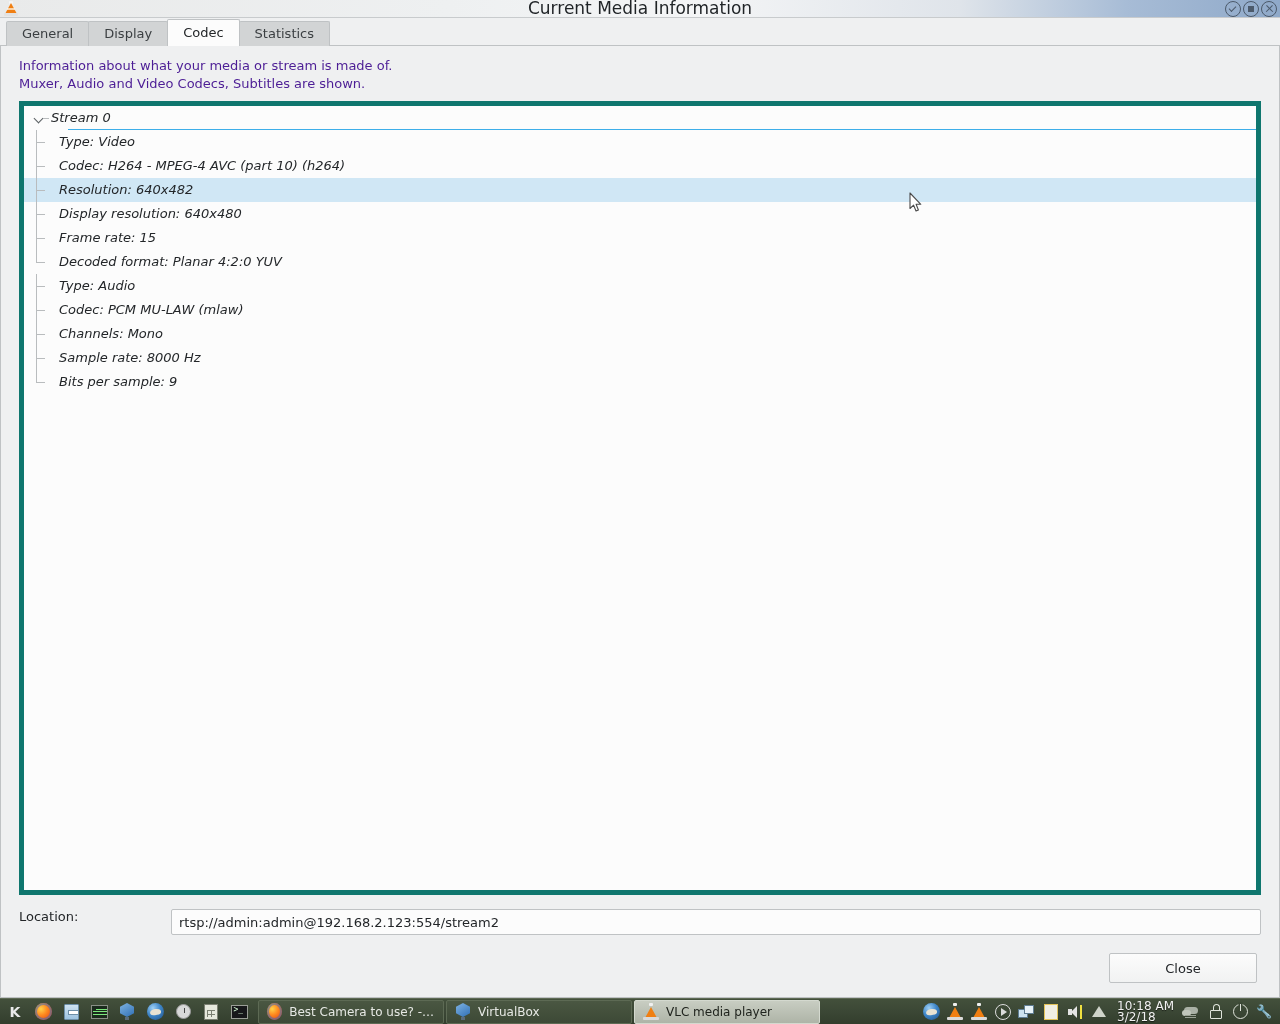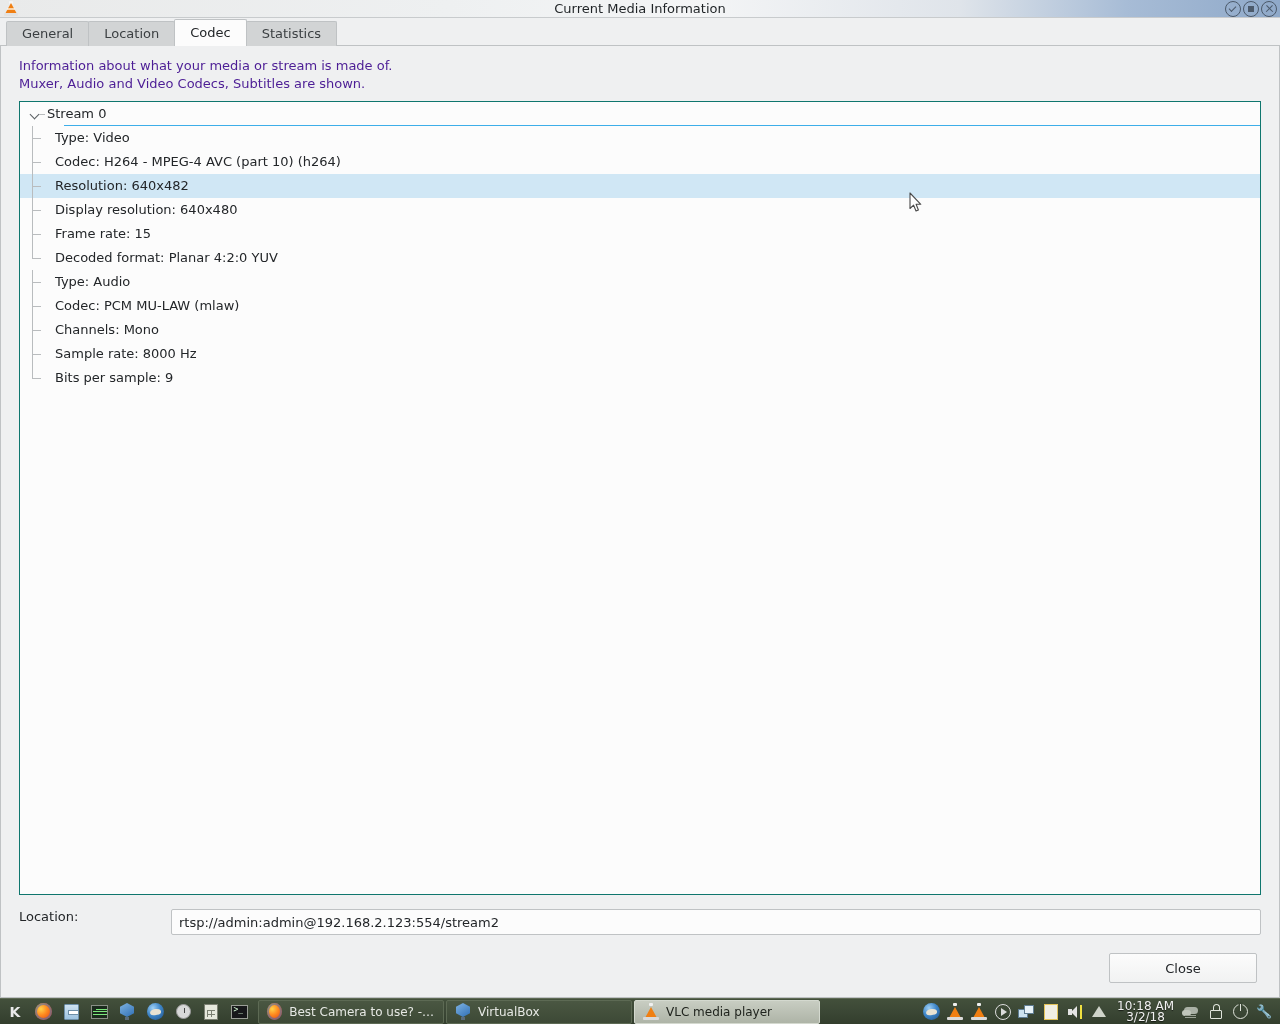--- a/index.html
+++ b/index.html
@@ -29,21 +29,21 @@
     height: 18px;
     background: linear-gradient(to right, #e9eaea 0%, #eef0f1 35%, #f4f5f6 55%, #dfe4ea 75%, #a7bcd6 88%, #8fa9c9 100%);
     border-bottom: 1px solid #c8cbcd;
     flex: 0 0 18px;
   }
   #titlebar .title-text {
     position: absolute;
     left: 0; right: 0; top: 0;
     line-height: 17px;
     text-align: center;
-    font-size: 13px;
+    font-size: 17px;
     color: #1f2326;
   }
   .vlc-cone {
     position: absolute;
     left: 4px; top: 1px;
     width: 14px; height: 15px;
   }
   .vlc-cone .cone-body {
     position: absolute; left: 1px; bottom: 2px;
     width: 0; height: 0;
@@ -168,24 +168,25 @@
     line-height: 18px;
     padding: 3px 0 8px 0;
     flex: 0 0 auto;
   }
   #desc div { white-space: pre; }
 
   
   #tree-wrap {
     flex: 1 1 auto;
     background: #fcfcfc;
-    border: 1px solid #0f766e;
+    border: 5px solid #0f766e;
     overflow: hidden;
     position: relative;
     min-height: 0;
+    font-style: italic;
   }
   .trow {
     height: 24px;
     line-height: 24px;
     display: flex;
     align-items: center;
     font-size: 13px;
     color: #232629;
     white-space: nowrap;
     cursor: default;
@@ -370,21 +371,20 @@
   }
   .trayicon {
     width: 20px; height: 22px;
     display: flex;
     align-items: center;
     justify-content: center;
     cursor: pointer;
     position: relative;
   }
   #clock {
-    text-align: center;
     line-height: 11px;
     font-size: 12px;
     color: #f2f2f2;
     padding: 0 4px;
     cursor: pointer;
     text-shadow: 0 1px 1px rgba(0,0,0,.6);
   }
   #clock .d2 { font-size: 12px; }
 
   
@@ -472,21 +472,21 @@
         </div>
       <div class="winbtn wb-close">
           <i class="a"></i>
           <i class="b"></i>
         </div>
     </div>
   </div>
 
   <div id="tabbar">
     <div class="tab">General</div>
-    <div class="tab">Location</div>
+    <div class="tab">Display</div>
     <div class="tab active">Codec</div>
     <div class="tab">Statistics</div>
   </div>
 
   <div id="dialog-body">
 
     <div id="desc">
       <div>Information about what your media or stream is made of.</div>
       <div>Muxer, Audio and Video Codecs, Subtitles are shown.</div>
     </div>

